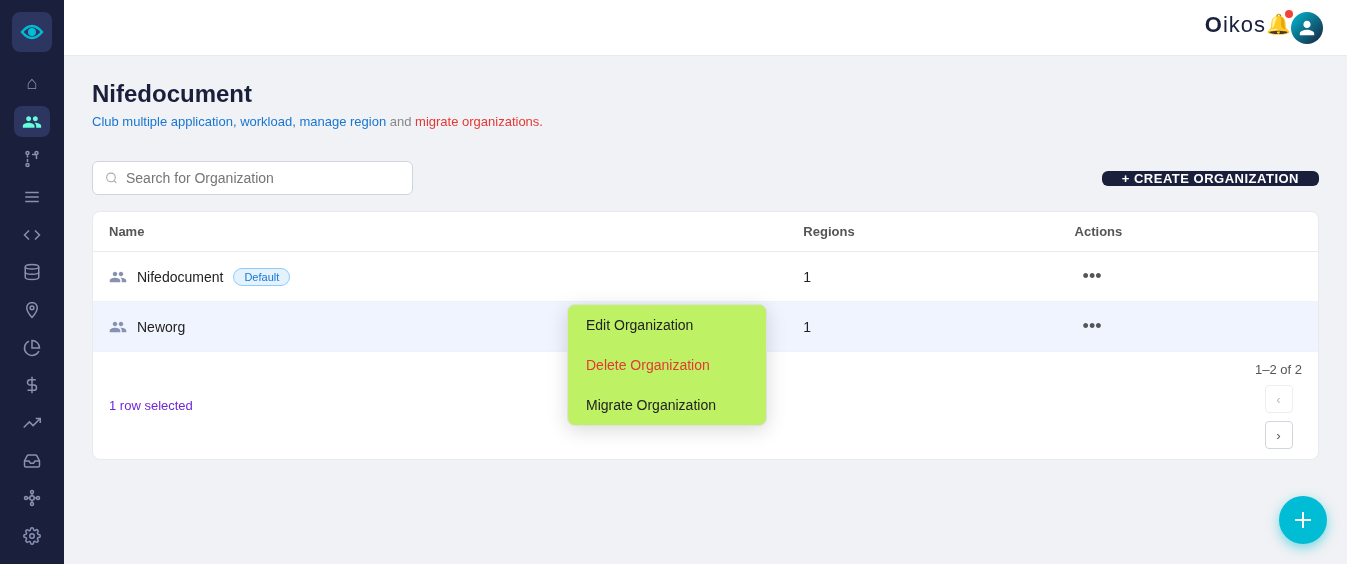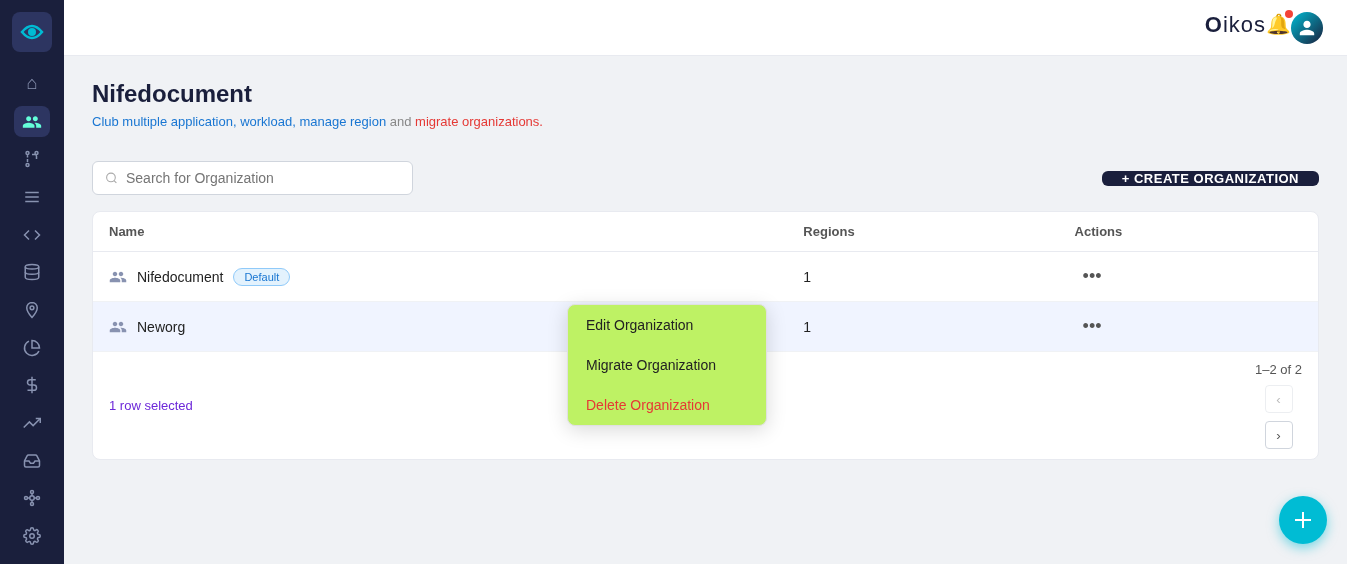--- a/index.html
+++ b/index.html
@@ -460,22 +460,22 @@
         <div class="pagination">
           <span>1–2 of 2</span>
           <button class="pagination-btn disabled">‹</button>
           <button class="pagination-btn">›</button>
         </div>
       </div>
     </div>
 
     <div class="context-menu">
       <div class="context-menu-item">Edit Organization</div>
+      <div class="context-menu-item danger">Delete Organization</div>
       <div class="context-menu-item">Migrate Organization</div>
-      <div class="context-menu-item danger">Delete Organization</div>
     </div>
 
     <div class="fab">
       <svg width="24" height="24" viewBox="0 0 24 24" fill="white">
           <path d="M20 11H13V4h-2v7H4v2h7v7h2v-7h7z"></path>
         </svg>
     </div>
   </div>
 </div>
 

